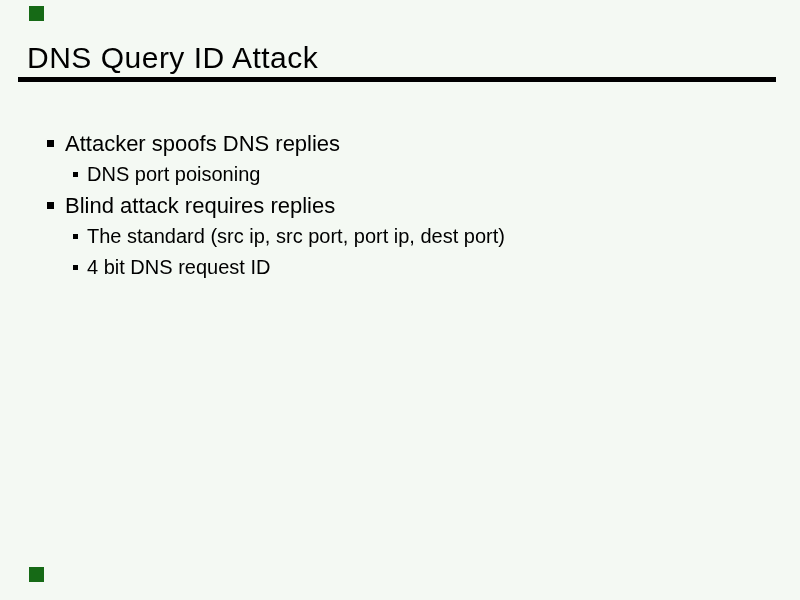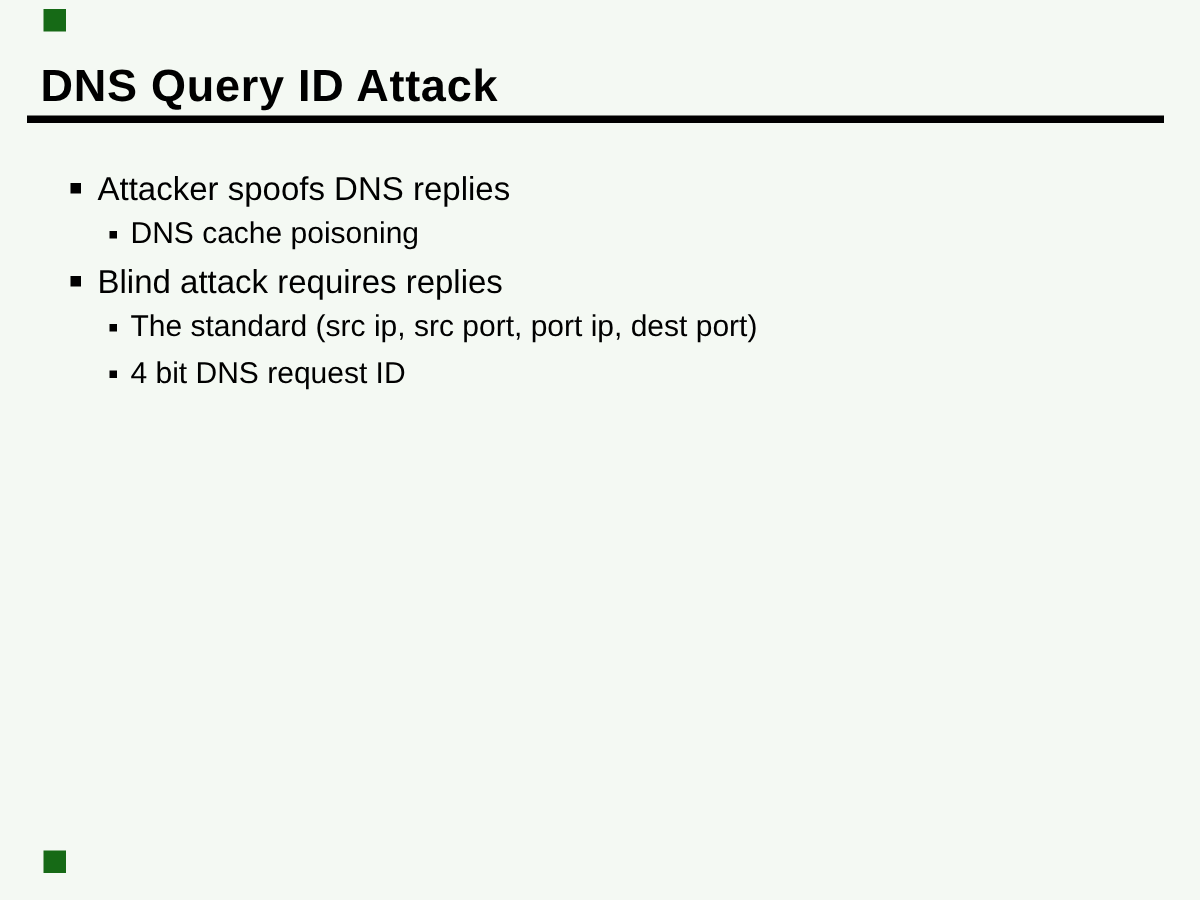--- a/index.html
+++ b/index.html
@@ -12,29 +12,29 @@
     background: var(--bg, #f4f9f3); color: var(--fg, #000);
   }
   .corner-marker {
     position: absolute; left: 29px; width: 15px; height: 15px;
     background: var(--marker, #166a16);
   }
   .corner-marker.top { top: 6px; }
   .corner-marker.bottom { top: 567px; }
   .title {
     position: absolute; left: 27px; top: 42px; margin: 0;
-    font-size: 30px; line-height: 32px; font-weight: bold;
+    font-size: 30px; line-height: 32px; font-weight: normal;
     letter-spacing: 0.5px; white-space: nowrap;
   }
   .title-rule {
     position: absolute; left: 18px; top: 77px;
     width: 758px; height: 5px; background: var(--rule, #000);
   }
   .bullets {
-    position: absolute; left: 0; top: 110px; width: 796px;
+    position: absolute; left: 0; top: 128px; width: 796px;
   }
   .bullet-row {
     display: flex; align-items: center; height: 31px; white-space: nowrap;
   }
   .bullet-row.level-1 { padding-left: 47px; font-size: 22px; }
   .bullet-row.level-2 { padding-left: 73px; font-size: 20px; }
   .bullet-marker { background: var(--fg, #000); flex: 0 0 auto; }
   .level-1 .bullet-marker { width: 7px; height: 7px; margin-right: 11px; }
   .level-2 .bullet-marker { width: 5px; height: 5px; margin-right: 9px; }
 </style>
@@ -45,21 +45,21 @@
   <div class="corner-marker top"></div>
   <h1 class="title">DNS Query ID Attack</h1>
   <div class="title-rule"></div>
   <div class="bullets" id="bullet-list">
       <div class="bullet-row level-1">
         <span class="bullet-marker"></span>
         <span class="bullet-text">Attacker spoofs DNS replies</span>
       </div>
       <div class="bullet-row level-2">
         <span class="bullet-marker"></span>
-        <span class="bullet-text">DNS cache poisoning</span>
+        <span class="bullet-text">DNS port poisoning</span>
       </div>
       <div class="bullet-row level-1">
         <span class="bullet-marker"></span>
         <span class="bullet-text">Blind attack requires replies</span>
       </div>
       <div class="bullet-row level-2">
         <span class="bullet-marker"></span>
         <span class="bullet-text">The standard (src ip, src port, port ip, dest port)</span>
       </div>
       <div class="bullet-row level-2">

